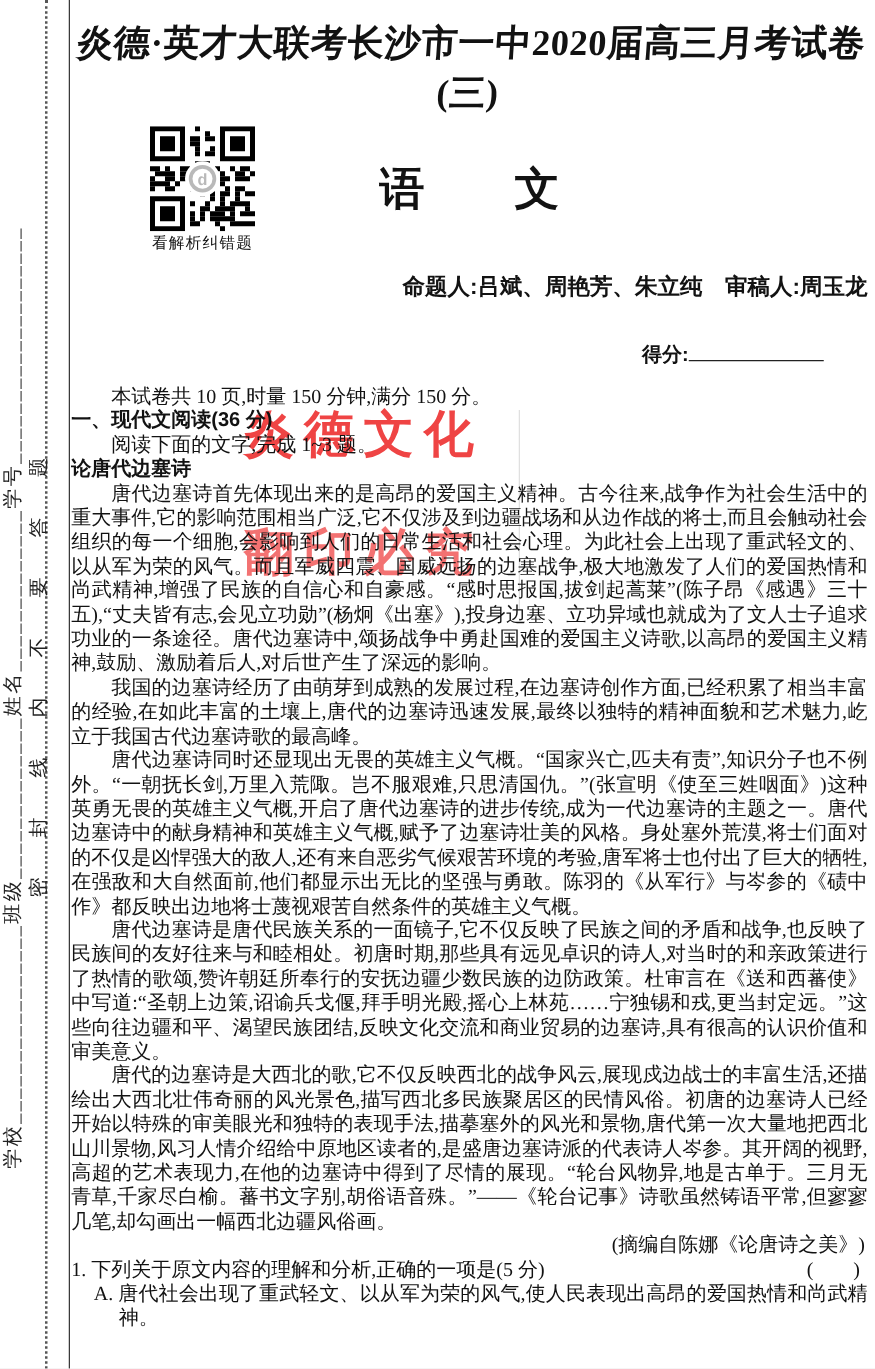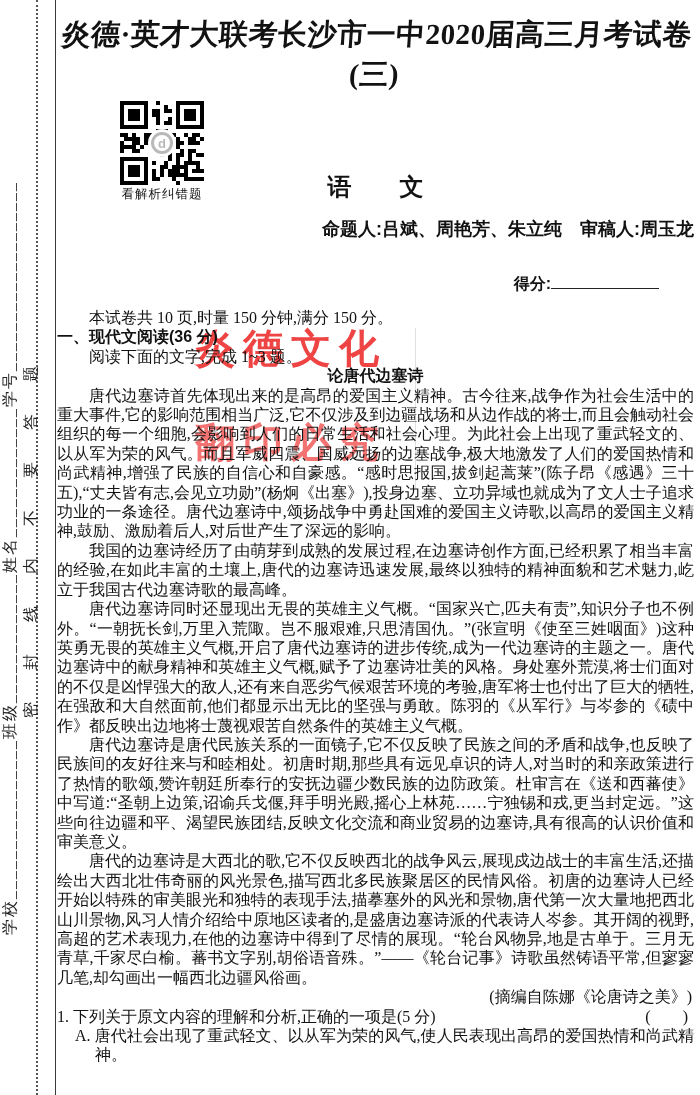--- a/index.html
+++ b/index.html
@@ -38,38 +38,38 @@
     margin:15px 0 0 0;text-align:center;
     font-size:29px;font-weight:bold;letter-spacing:0.5px;
     font-family:"Liberation Serif",serif;transform:skewX(-4deg);
   }
   .qr-row{position:relative;height:112px;}
   .qr-block{position:absolute;left:60px;top:6px;width:90px;text-align:center;}
   .qr-svg{width:84px;height:84px;display:block;margin:0 auto;}
   .qr-caption{font-size:12.5px;margin-top:1px;font-family:"Liberation Sans",sans-serif;letter-spacing:1px;}
   .subject-title{
     position:absolute;left:0;right:0;top:32px;text-align:center;
-    font-size:24px;font-weight:bold;font-family:"Liberation Sans",sans-serif;margin-top:44px;
+    font-size:36px;font-weight:bold;font-family:"Liberation Sans",sans-serif;
   }
   .staff-line{
     text-align:right;font-size:18px;font-weight:bold;margin-top:10px;
     font-family:"Liberation Sans",sans-serif;
   }
   .score-row{
     text-align:right;margin:32px 35px 0 0;font-size:16px;font-weight:bold;
     font-family:"Liberation Sans",sans-serif;
   }
   .score-line{display:inline-block;width:108px;height:15px;border-bottom:1.5px solid #222;}
   
   .body-text{margin-top:13px;font-size:16px;line-height:19.4px;text-align:justify;}
   .body-text p{margin:0;}
   .indent2{text-indent:2em;}
   .sec-h1{font-weight:bold;font-family:"Liberation Sans",sans-serif;}
   .sec-h2{font-weight:bold;font-family:"Liberation Sans",sans-serif;text-indent:2em;}
-  .passage-title{text-align:center;font-weight:bold;font-family:"Liberation Sans",sans-serif;}
+  .passage-title{text-align:left;font-weight:bold;font-family:"Liberation Sans",sans-serif;}
   .attribution{text-align:right;padding-right:2px;font-family:Liberation Serif, serif;}
   .question-line{display:flex;justify-content:space-between;}
   .q-bracket{white-space:pre;padding-right:6px;}
   .option{padding-left:38px;text-indent:-20px;}
   .footer{
     position:absolute;bottom:13px;left:57px;width:637px;text-align:center;
     font-size:13.5px;z-index:1;
   }
 </style>
 </head>

